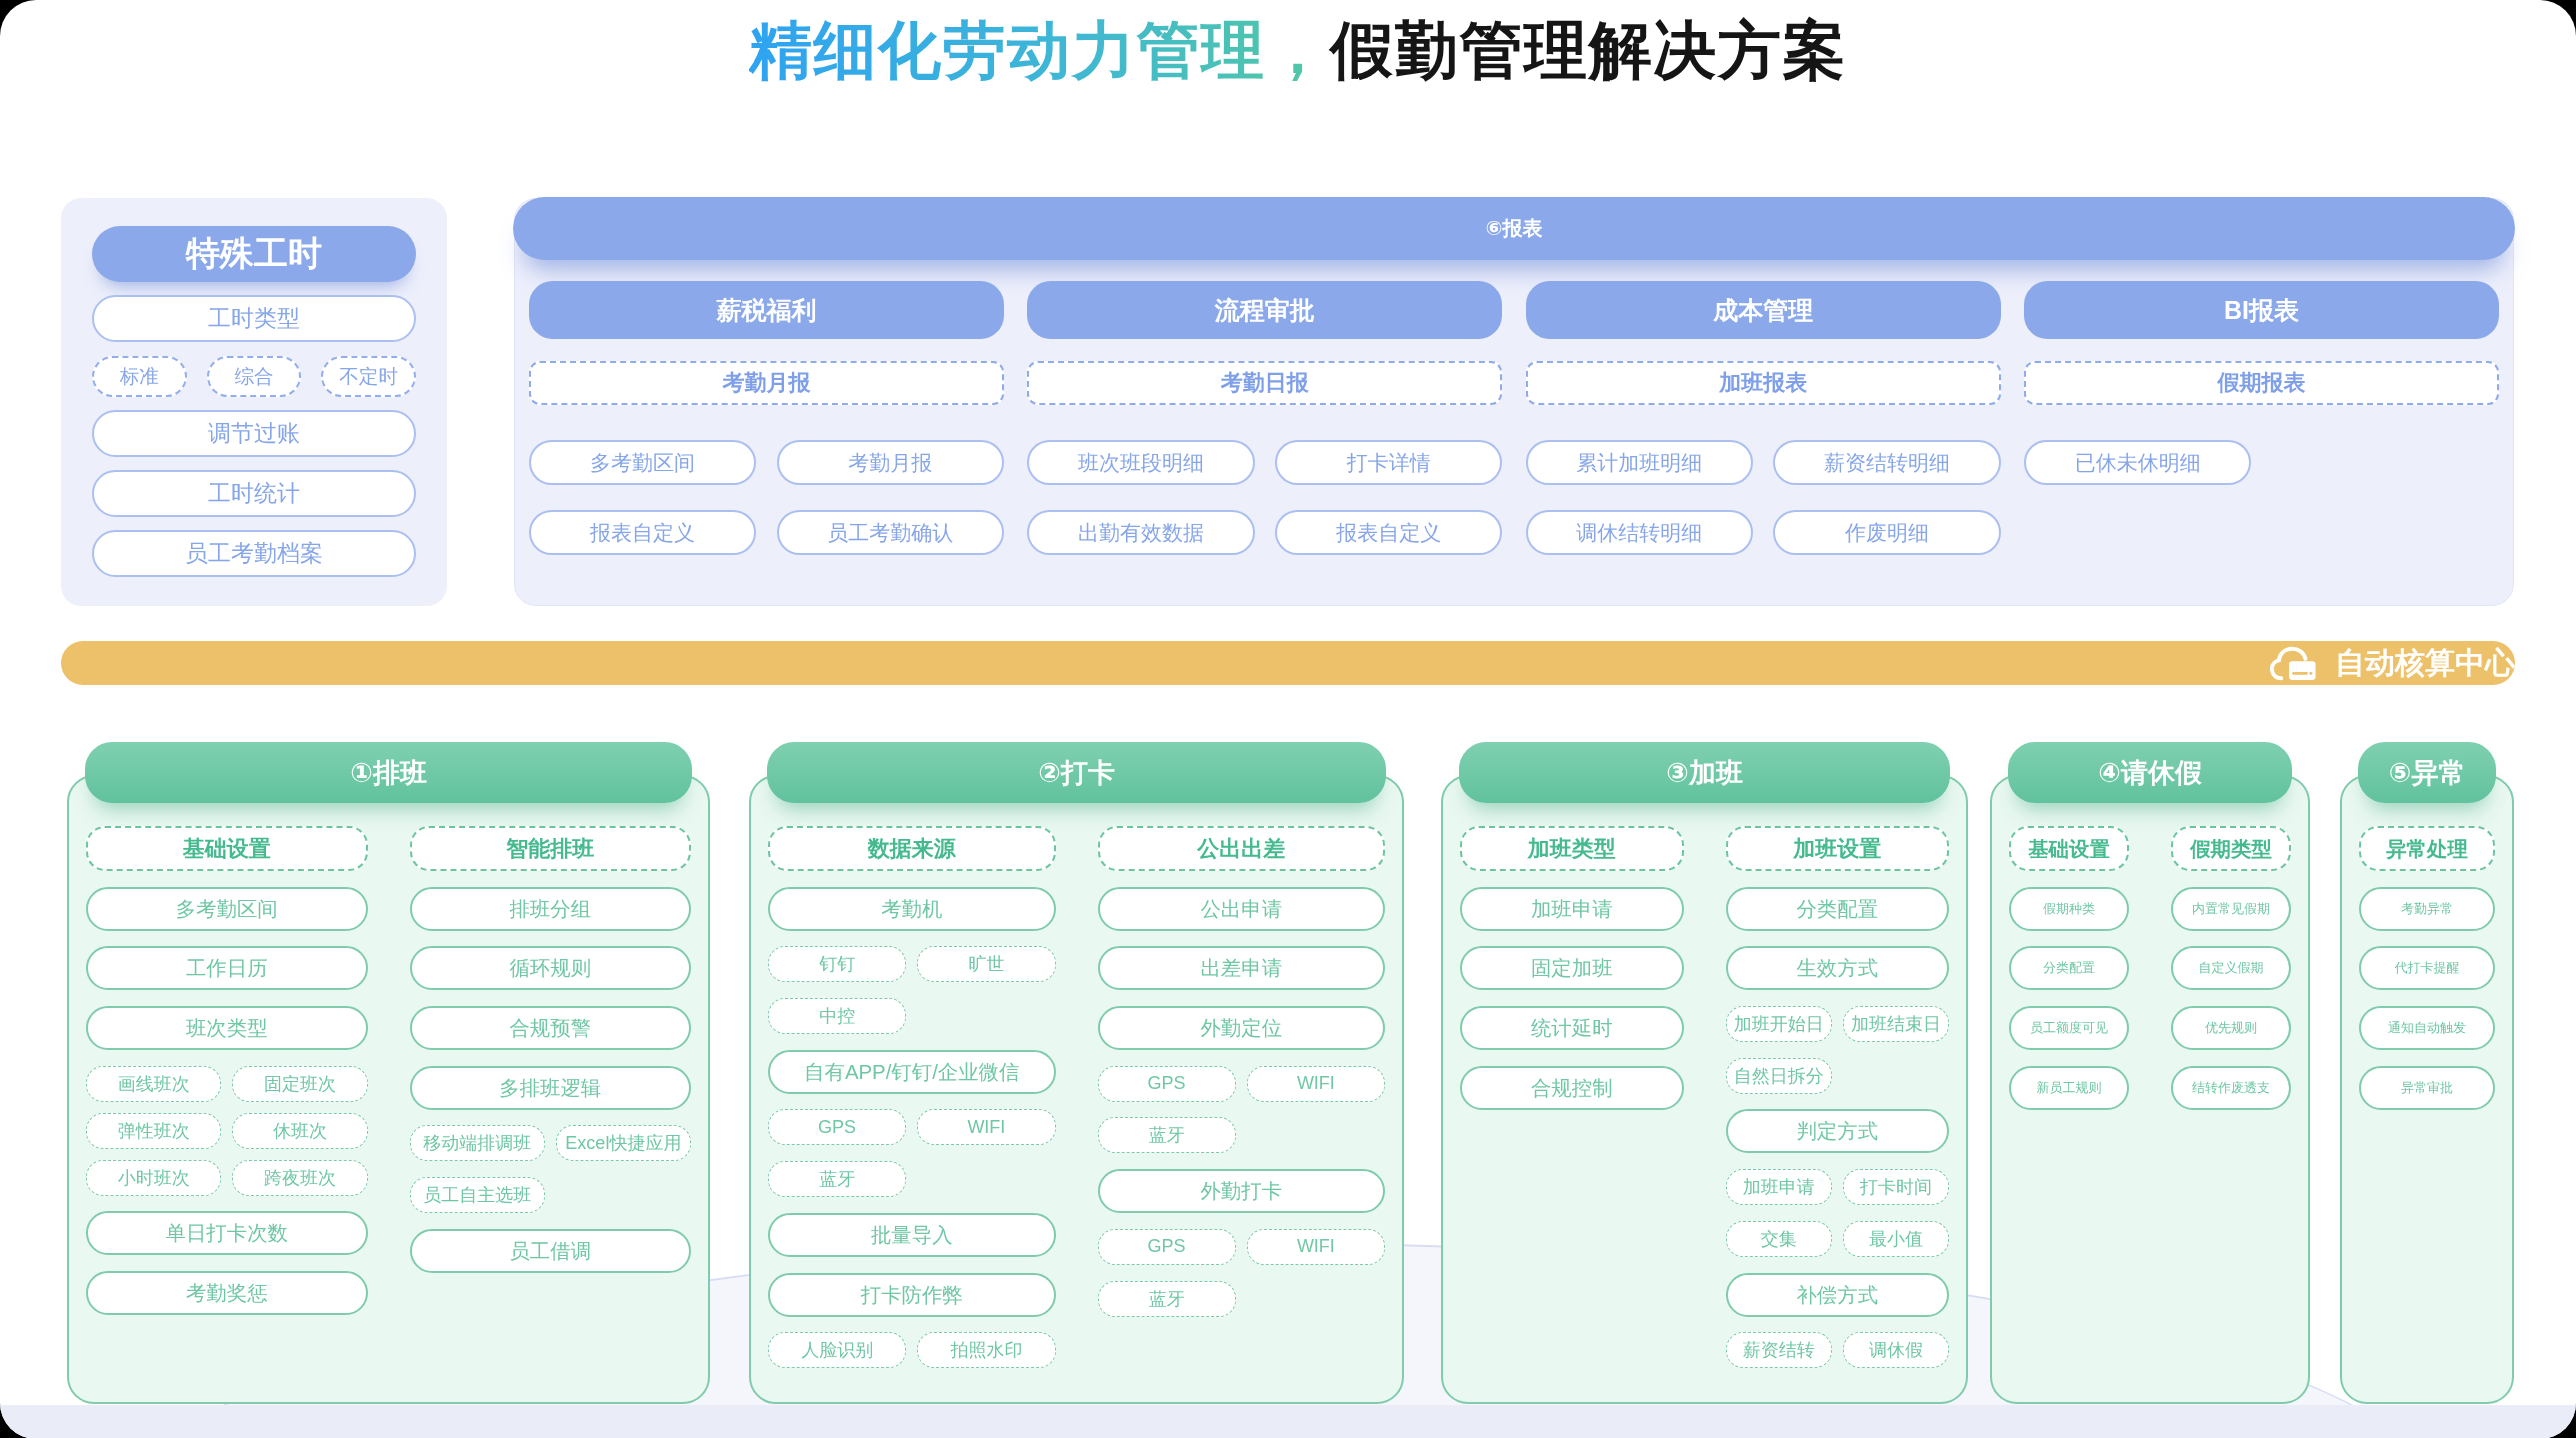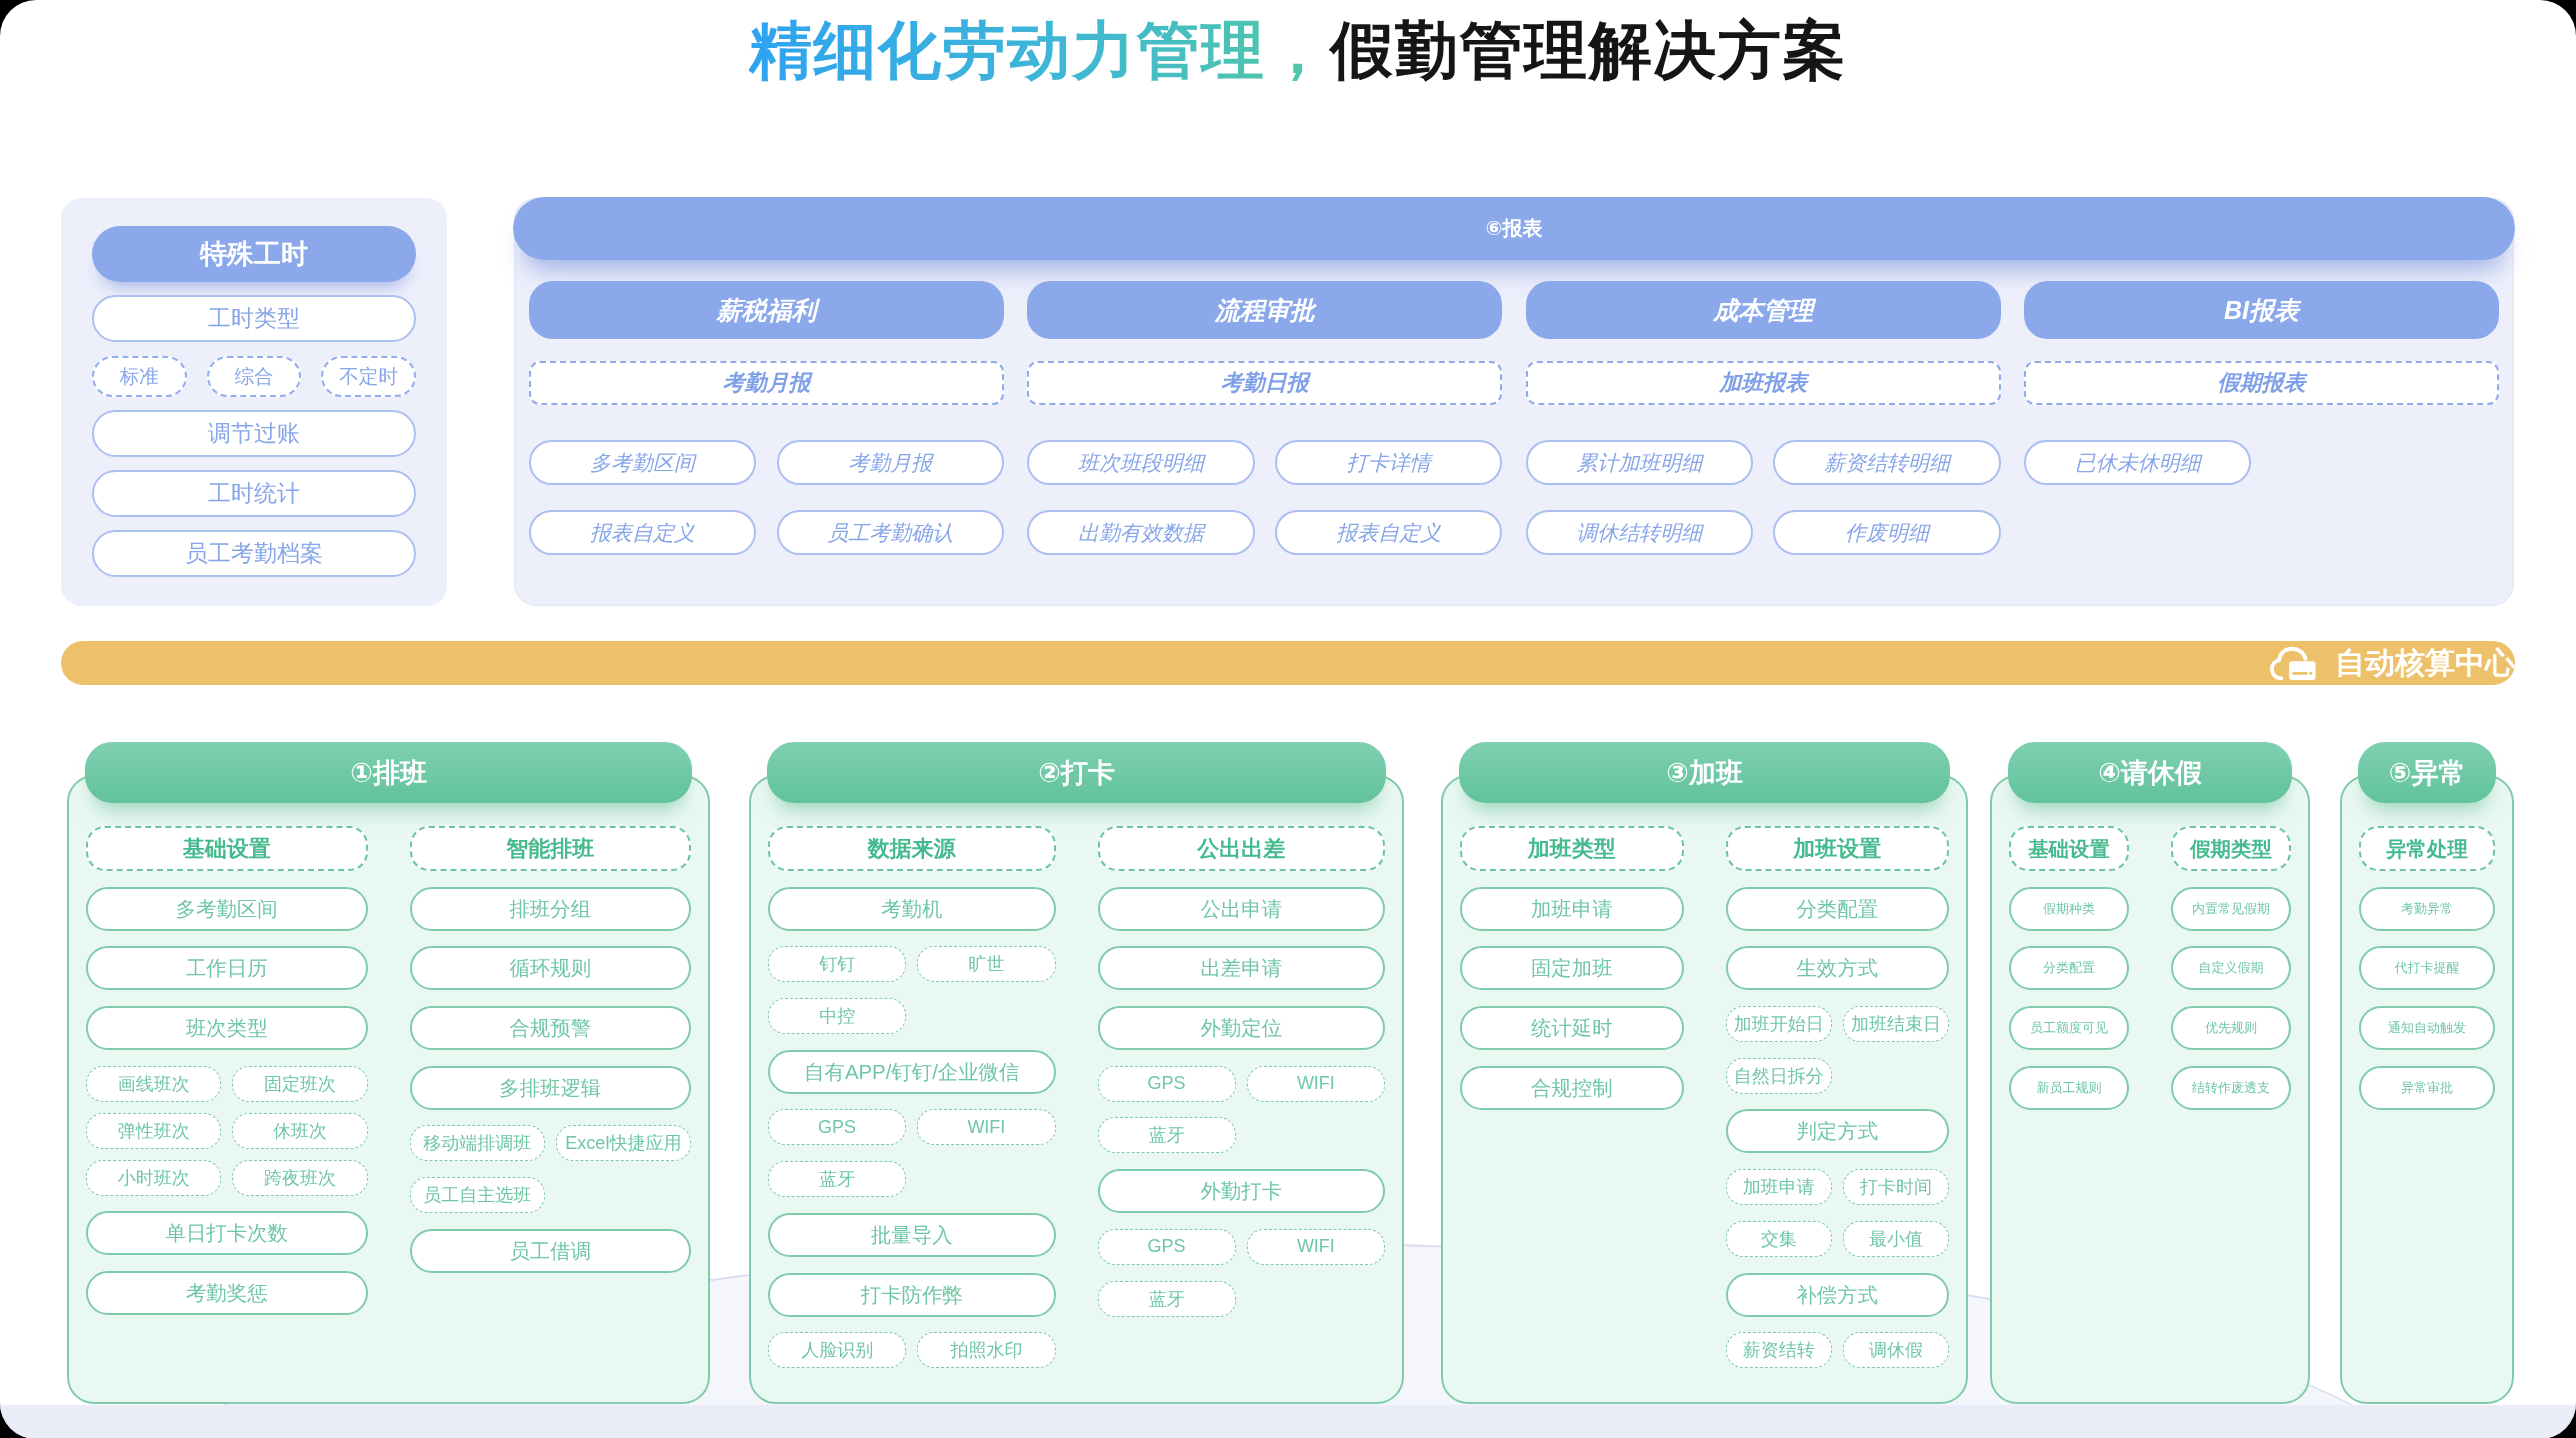--- a/index.html
+++ b/index.html
@@ -20,33 +20,33 @@
   .pill{display:flex;align-items:center;justify-content:center;background:#fff;box-sizing:border-box;
     border-radius:783px;white-space:nowrap;overflow:hidden;}
   .ghost{visibility:hidden;}
   .prow{display:grid;gap:20px;}
   .cols-2{grid-template-columns:1fr 1fr;}
   .cols-3{grid-template-columns:1fr 1fr 1fr;}
 
   
   .sp-panel{position:absolute;left:61px;top:198px;width:386px;height:408px;border-radius:20.4px;background:#edeffb;
     padding:28px 31px;box-sizing:border-box;}
-  .sp-header{height:56px;border-radius:783px;background:#8ba8ea;color:#fff;font-size:27px;font-weight:700;
+  .sp-header{height:56px;border-radius:783px;background:#8ba8ea;color:#fff;font-size:34px;font-weight:700;
     display:flex;align-items:center;justify-content:center;box-shadow:0 12.5px 17px -9.4px rgba(110,140,215,.65);}
   .sp-items{display:flex;flex-direction:column;gap:13.3px;margin-top:13.3px;}
   .sp-items .pill.outline{border:2.4px solid #abbff1;color:#87a6e9;font-size:23px;height:47px;}
   .sp-items .prow .pill{height:41px;font-size:19.6px;border:2.4px dashed #93aeec;color:#87a6e9;}
 
   
   .report{position:absolute;left:514px;top:198px;width:2000px;height:408px;border-radius:22px;background:#edeffb;
     border:1.6px solid #e1e5f8;box-sizing:border-box;}
   .report-header{position:absolute;top:-1.6px;left:-1.6px;right:-1.6px;height:63px;border-radius:783px;background:#8ba8ea;
     color:#fff;font-weight:700;font-size:20px;display:flex;align-items:center;justify-content:center;
     box-shadow:0 20.4px 23.5px -11px rgba(110,140,215,.6);}
-  .rgroups{position:absolute;top:82px;left:14px;right:14px;display:grid;grid-template-columns:repeat(4,1fr);gap:23.5px;font-style:italic;}
+  .rgroups{position:absolute;top:82px;left:14px;right:14px;display:grid;grid-template-columns:repeat(4,1fr);gap:23.5px;}
   .rgroup{display:flex;flex-direction:column;}
   .rgroup .pill.cat{height:58px;border-radius:23.5px;background:#8ba8ea;color:#fff;font-weight:700;font-size:25px;border:none;}
   .rgroup .pill.dashedbold{height:44px;border-radius:11px;border:2.4px dashed #8fabea;color:#7fa0e8;font-weight:800;font-size:22px;margin-top:22px;}
   .rgroup .prow{margin-top:35px;gap:20.4px;}
   .rgroup .prow + .prow{margin-top:25px;}
   .rgroup .prow .pill{height:45px;border:2.4px solid #abbff1;color:#87a6e9;font-size:21px;}
 
   
   .calc-bar{position:absolute;left:61px;top:641px;width:2454px;height:44px;border-radius:783px;background:#ecc169;
     display:flex;align-items:center;justify-content:flex-end;gap:15.7px;color:#fff;font-size:30px;font-weight:700;}

